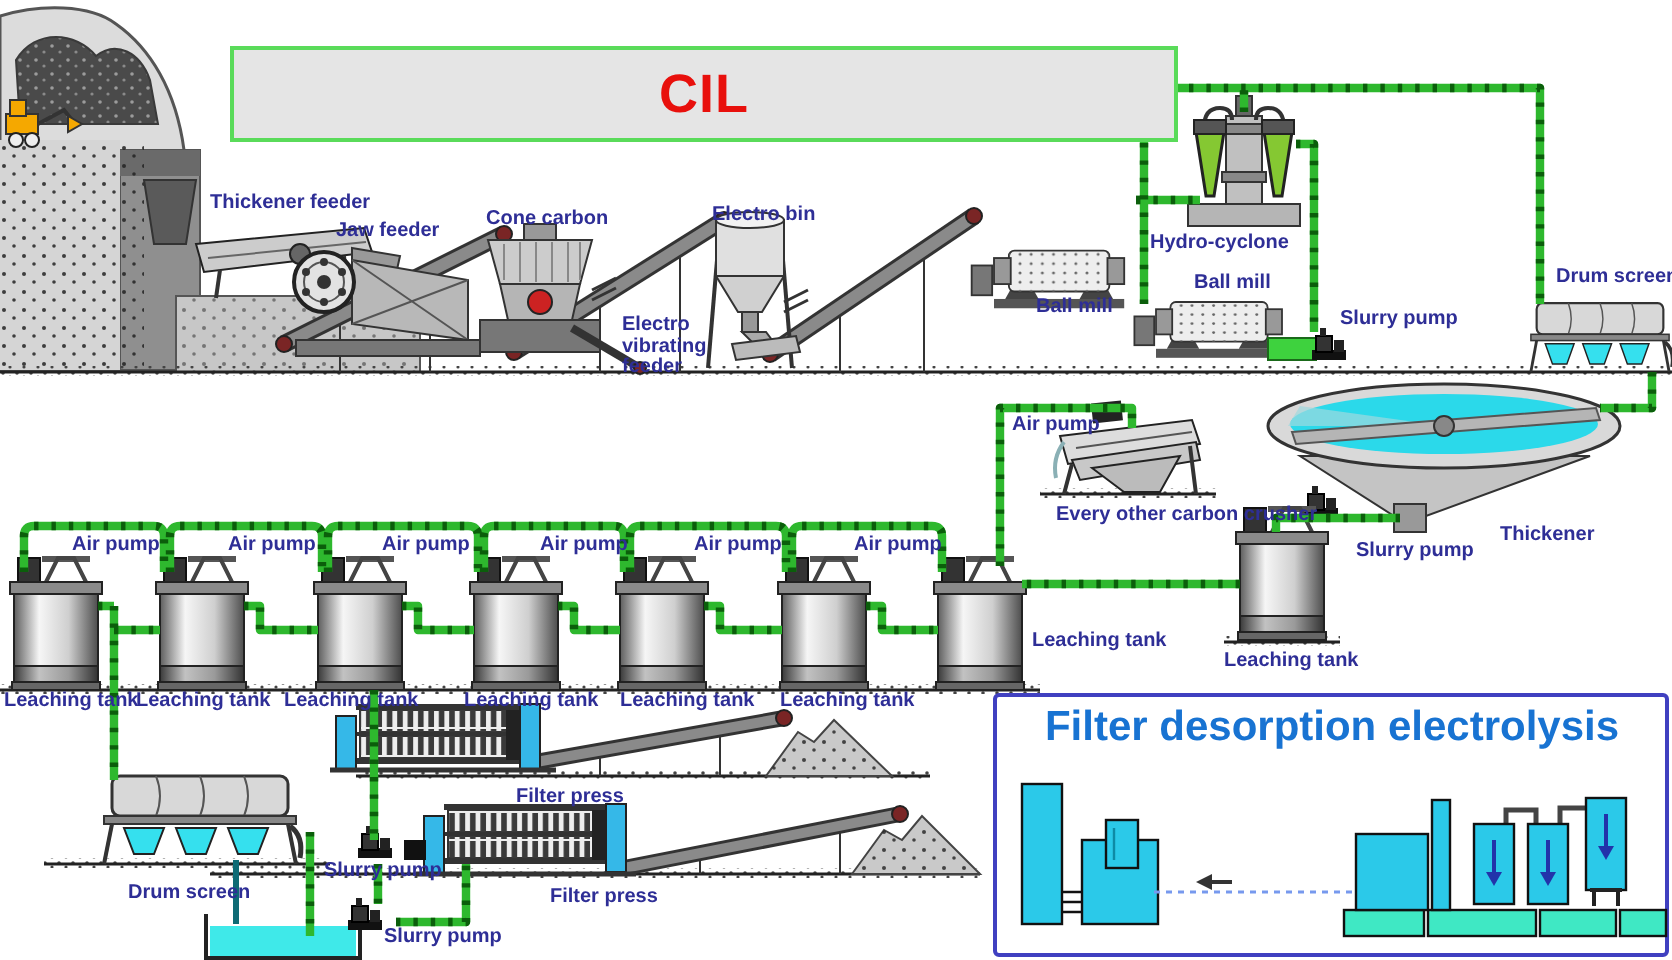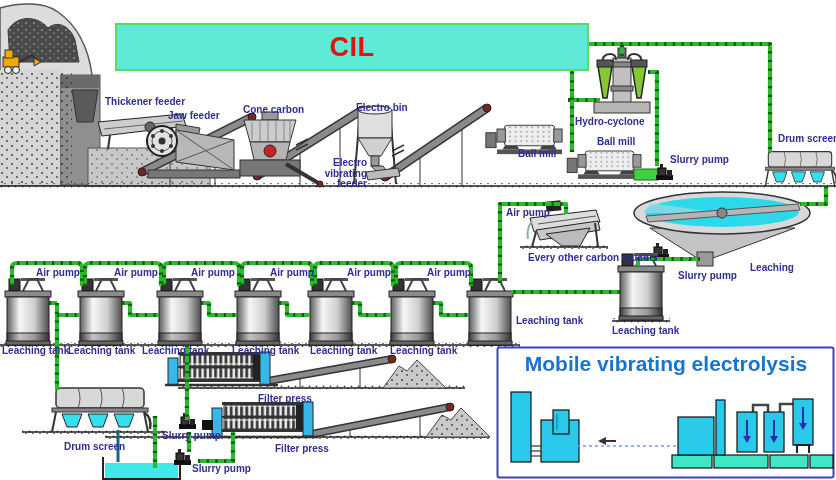--- a/index.html
+++ b/index.html
@@ -1,24 +1,24 @@
 <!DOCTYPE html>
 <html><head>
 <meta charset="utf-8">
 <style>
   html,body{margin:0;padding:0;background:#fff;}
   #canvas{position:relative;width:836px;height:480px;background:#fff;overflow:hidden;
           font-family:"Liberation Sans",sans-serif;}
   #diagram{position:absolute;left:0;top:0;z-index:1;}
   .lbl{position:absolute;z-index:5;font:bold 10px "Liberation Sans",sans-serif;
        color:#2E2E96;white-space:nowrap;line-height:1.05;}
-  .lbl.wrap{white-space:normal;text-align:right;}
+  .lbl.wrap{white-space:normal;text-align:left;padding-left:10px;}
   #title-box{position:absolute;left:115px;top:23px;width:470px;height:44px;z-index:5;
              border:2px solid #5ADB5A;display:flex;align-items:center;justify-content:center;
-             font:bold 27px "Liberation Sans",sans-serif;color:#101010;letter-spacing:.5px;background:#5eead4;}
+             font:bold 27px "Liberation Sans",sans-serif;color:#101010;letter-spacing:.5px;background:#e5e5e5;}
   #title-box .hl{color:#E8100C;}
   #inset-title{position:absolute;left:505px;top:352px;width:322px;z-index:5;text-align:center;
                font:600 21px "Liberation Sans",sans-serif;color:#1873D2;}
   .pg{fill:none;stroke:#2EB82E;stroke-width:4.2;stroke-linejoin:round;}
   .pd{fill:none;stroke:#0B5E0B;stroke-width:4.2;stroke-linejoin:round;stroke-dasharray:2.2,6.5;}
   .pb{fill:none;stroke:#0E6B75;stroke-width:3;}
   .cv{stroke:#333;}
 </style>
 </head>
 <body>
@@ -406,21 +406,21 @@
 <div class="lbl" style="left:356px;top:103px">Electro bin</div>
 <div class="lbl wrap" style="left:301px;top:158px;width:66px">Electro vibrating feeder</div>
 <div class="lbl" style="left:518px;top:149px">Ball mill</div>
 <div class="lbl" style="left:597px;top:137px">Ball mill</div>
 <div class="lbl" style="left:575px;top:117px">Hydro-cyclone</div>
 <div class="lbl" style="left:670px;top:155px">Slurry pump</div>
 <div class="lbl" style="left:778px;top:134px">Drum screen</div>
 
 <div class="lbl" style="left:506px;top:208px">Air pump</div>
 <div class="lbl" style="left:528px;top:253px">Every other carbon crusher</div>
-<div class="lbl" style="left:750px;top:263px">Leaching</div>
+<div class="lbl" style="left:750px;top:263px">Thickener</div>
 <div class="lbl" style="left:678px;top:271px">Slurry pump</div>
 <div class="lbl" style="left:516px;top:316px">Leaching tank</div>
 <div class="lbl" style="left:612px;top:326px">Leaching tank</div>
 
 <div class="lbl" style="left:36px;top:268px">Air pump</div>
 <div class="lbl" style="left:114px;top:268px">Air pump</div>
 <div class="lbl" style="left:191px;top:268px">Air pump</div>
 <div class="lbl" style="left:270px;top:268px">Air pump</div>
 <div class="lbl" style="left:347px;top:268px">Air pump</div>
 <div class="lbl" style="left:427px;top:268px">Air pump</div>
@@ -431,15 +431,15 @@
 <div class="lbl" style="left:232px;top:346px">Leaching tank</div>
 <div class="lbl" style="left:310px;top:346px">Leaching tank</div>
 <div class="lbl" style="left:390px;top:346px">Leaching tank</div>
 
 <div class="lbl" style="left:64px;top:442px">Drum screen</div>
 <div class="lbl" style="left:162px;top:431px">Slurry pump</div>
 <div class="lbl" style="left:192px;top:464px">Slurry pump</div>
 <div class="lbl" style="left:258px;top:394px">Filter press</div>
 <div class="lbl" style="left:275px;top:444px">Filter press</div>
 
-<div id="inset-title">Mobile vibrating electrolysis</div>
+<div id="inset-title">Filter desorption electrolysis</div>
 
 </div>
 
 </body></html>

